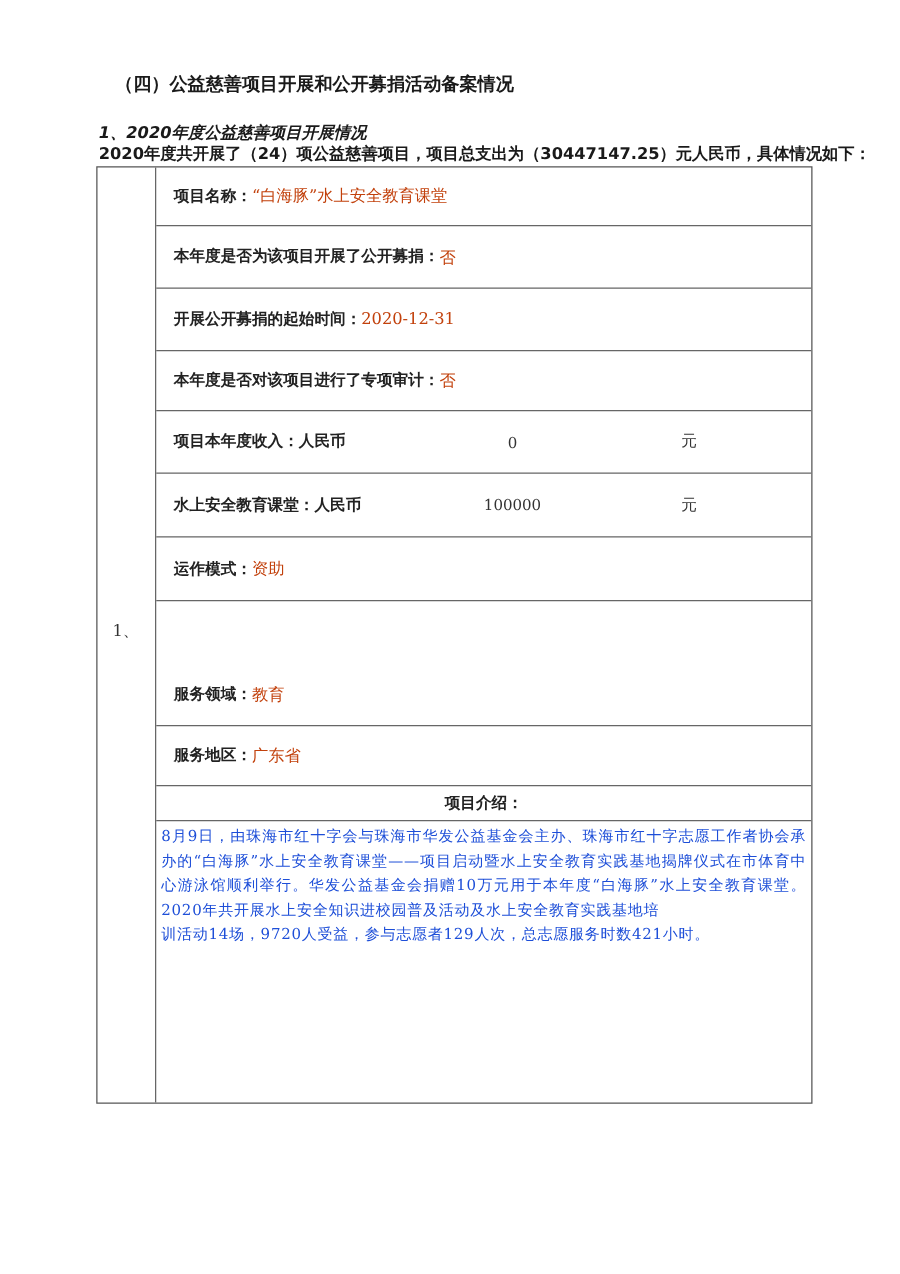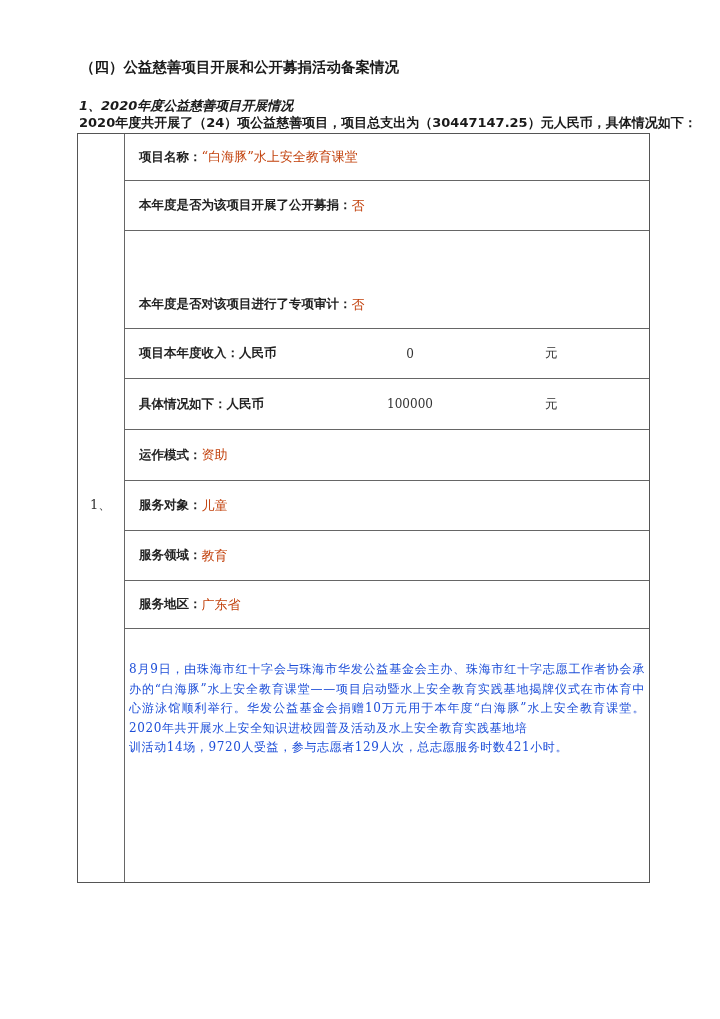--- a/index.html
+++ b/index.html
@@ -5,21 +5,21 @@
     html, body { margin: 0; padding: 0; }
     body {
       width: 720px; height: 1019px; background: #ffffff; position: relative;
       font-family: "DejaVu Serif", "Liberation Serif", serif; color: #222;
       overflow: hidden;
     }
     .heading {
       position: absolute; font-family: "DejaVu Sans", "Liberation Sans", sans-serif;
       font-weight: bold; color: #1a1a1a; white-space: nowrap;
     }
-    #h-section { left: 80px; top: 58px; font-size: 14.5px; }
+    #h-section { left: 92px; top: 58px; font-size: 14.5px; }
     #h-sub { left: 79px; top: 97px; font-size: 13px; font-style: italic; }
     #h-summary { left: 79px; top: 114px; font-size: 13px; }
 
     .table {
       position: absolute; left: 77px; top: 133px; width: 573px; height: 750px;
       border: 1.5px solid #555; box-sizing: border-box;
     }
     .index-col {
       position: absolute; left: 0; top: 0; width: 47px; height: 100%;
       border-right: 1.2px solid #666; box-sizing: border-box;
@@ -66,48 +66,49 @@
   </div>
   <div class="rows">
     <div class="row" style="top:0;height:47px;">
       <span class="label">项目名称：</span>
         <span class="value">“白海豚”水上安全教育课堂</span>
     </div>
     <div class="row" style="top:47px;height:50px;text-align:center;">
       <span class="label">本年度是否为该项目开展了公开募捐：</span>
         <span class="value">否</span>
     </div>
+    <div class="row" style="top:97px;height:50px;">
+      <span class="label">开展公开募捐的起始时间：</span>
+        <span class="value">2020-12-31</span>
+    </div>
     <div class="row" style="top:147px;height:48px;">
       <span class="label">本年度是否对该项目进行了专项审计：</span>
         <span class="value">否</span>
     </div>
     <div class="row" style="top:195px;height:50px;">
       <span class="label">项目本年度收入：人民币</span>
       <span class="amount">0</span>
       <span class="unit">元</span>
     </div>
     <div class="row" style="top:245px;height:51px;">
-      <span class="label">具体情况如下：人民币</span>
+      <span class="label">水上安全教育课堂：人民币</span>
       <span class="amount">100000</span>
       <span class="unit">元</span>
     </div>
     <div class="row" style="top:296px;height:51px;">
       <span class="label">运作模式：</span>
         <span class="value">资助</span>
-    </div>
-    <div class="row" style="top:347px;height:50px;">
-      <span class="label">服务对象：</span>
-        <span class="value">儿童</span>
     </div>
     <div class="row" style="top:447px;height:48px;">
       <span class="label">服务地区：</span>
         <span class="value">广东省</span>
     </div>
     <div class="row" style="top:397px;height:50px;">
       <span class="label">服务领域：</span>
         <span class="value">教育</span>
     </div>
+    <div class="intro-title">项目介绍：</div>
     <div class="intro-body">
       <span>8月9日，由珠海市红十字会与珠海市华发公益基金会主办、珠海市红十字志愿工作者协会承办的“白海豚”水上安全教育课堂——项目启动暨水上安全教育实践基地揭牌仪式在市体育中心游泳馆顺利举行。华发公益基金会捐赠10万元用于本年度“白海豚”水上安全教育课堂。2020年共开展水上安全知识进校园普及活动及水上安全教育实践基地培</span>
       <span class="last">训活动14场，9720人受益，参与志愿者129人次，总志愿服务时数421小时。</span>
     </div>
   </div>
 </div>
 
 </body></html>

